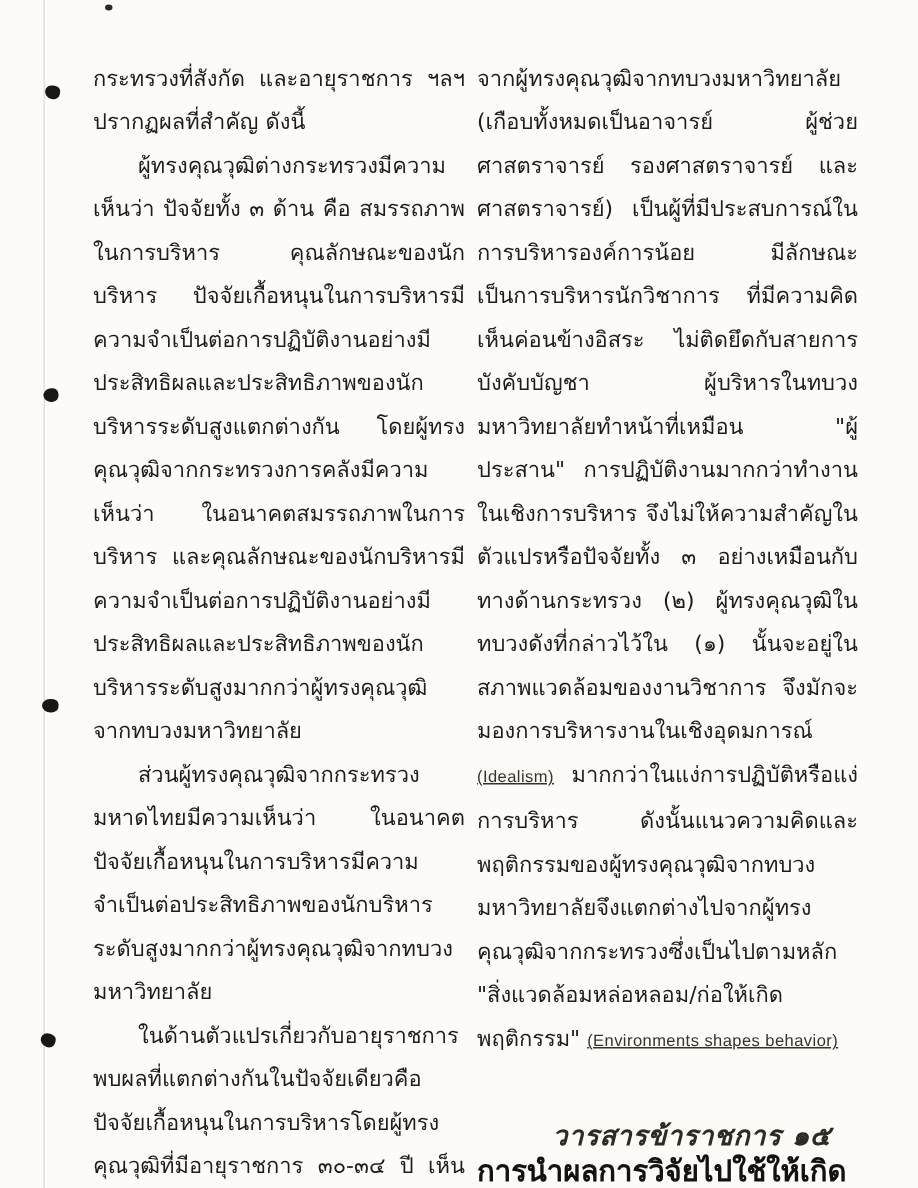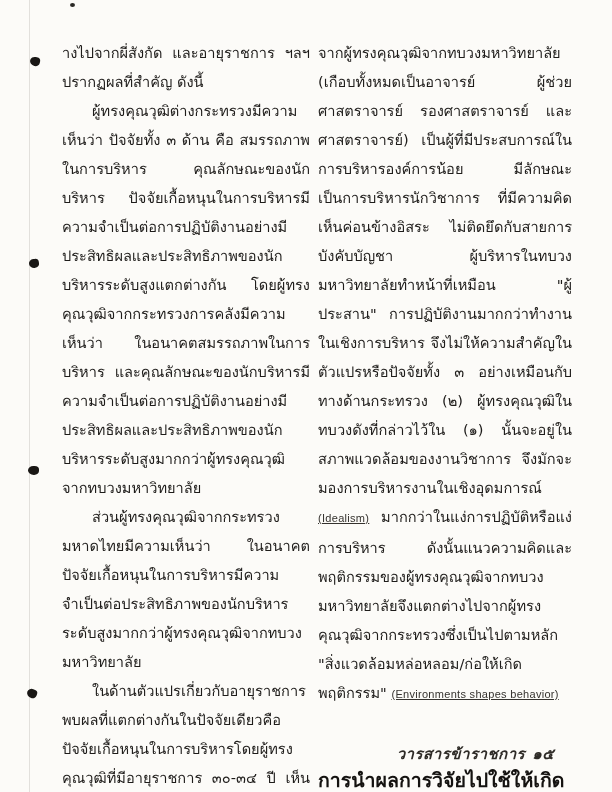--- a/index.html
+++ b/index.html
@@ -76,42 +76,42 @@
     text-align: left;
     text-indent: 0;
     color: #141210;
   }
   .footer {
     position: absolute;
     left: 318px;
     top: 742px;
     width: 236px;
     text-align: right;
-    font-size: 15px;
+    font-size: 18px;
     font-style: italic;
     font-weight: bold;
     color: #2e2b27;
     letter-spacing: 0.5px;
   }
   .footer .pagenum { margin-left: 7px; }
 </style>
 </head>
 <body>
 
 <div class="page">
 
   <div class="edge-line"></div>
   <div class="dot dot1"></div>
   <div class="dot dot2"></div>
   <div class="dot dot3"></div>
   <div class="dot dot4"></div>
   <div class="speck"></div>
 
   <div class="col col-left">
-    <p class="noindent">างไปจากผี่สังกัด และอายุราชการ ฯลฯ ปรากฏผลที่สำคัญ ดังนี้</p>
+    <p class="noindent">กระทรวงที่สังกัด และอายุราชการ ฯลฯ ปรากฏผลที่สำคัญ ดังนี้</p>
     <p>ผู้ทรงคุณวุฒิต่างกระทรวงมีความเห็นว่า ปัจจัยทั้ง ๓ ด้าน คือ สมรรถภาพในการบริหาร คุณลักษณะของนักบริหาร ปัจจัยเกื้อหนุนในการบริหารมีความจำเป็นต่อการปฏิบัติงานอย่างมีประสิทธิผลและประสิทธิภาพของนักบริหารระดับสูงแตกต่างกัน โดยผู้ทรงคุณวุฒิจากกระทรวงการคลังมีความเห็นว่า ในอนาคตสมรรถภาพในการบริหาร และคุณลักษณะของนักบริหารมีความจำเป็นต่อการปฏิบัติงานอย่างมีประสิทธิผลและประสิทธิภาพของนักบริหารระดับสูงมากกว่าผู้ทรงคุณวุฒิจากทบวงมหาวิทยาลัย</p>
     <p>ส่วนผู้ทรงคุณวุฒิจากกระทรวงมหาดไทยมีความเห็นว่า ในอนาคตปัจจัยเกื้อหนุนในการบริหารมีความจำเป็นต่อประสิทธิภาพของนักบริหารระดับสูงมากกว่าผู้ทรงคุณวุฒิจากทบวงมหาวิทยาลัย</p>
     <p>ในด้านตัวแปรเกี่ยวกับอายุราชการพบผลที่แตกต่างกันในปัจจัยเดียวคือ ปัจจัยเกื้อหนุนในการบริหารโดยผู้ทรงคุณวุฒิที่มีอายุราชการ ๓๐-๓๔ ปี เห็นว่า ปัจจัยเกื้อหนุนในการบริหารเป็นสิ่งจำเป็นต่อนักบริหารระดับสูงในอนาคตมากกว่าผู้ทรงคุณวุฒิที่มีอายุราชการ ๓๕ ปีขึ้นไป</p>
 
   </div>
 
   <div class="col col-right">
     <p class="noindent"><span>จากผู้ทรงคุณวุฒิจากทบวงมหาวิทยาลัย (เกือบทั้งหมดเป็นอาจารย์ ผู้ช่วยศาสตราจารย์ รองศาสตราจารย์ และศาสตราจารย์) เป็นผู้ที่มีประสบการณ์ในการบริหารองค์การน้อย มีลักษณะเป็นการบริหารนักวิชาการ ที่มีความคิดเห็นค่อนข้างอิสระ ไม่ติดยึดกับสายการบังคับบัญชา ผู้บริหารในทบวงมหาวิทยาลัยทำหน้าที่เหมือน "ผู้ประสาน" การปฏิบัติงานมากกว่าทำงานในเชิงการบริหาร จึงไม่ให้ความสำคัญในตัวแปรหรือปัจจัยทั้ง ๓ อย่างเหมือนกับทางด้านกระทรวง (๒) ผู้ทรงคุณวุฒิในทบวงดังที่กล่าวไว้ใน (๑) นั้นจะอยู่ในสภาพแวดล้อมของ</span><span class="b">งานวิชาการ</span><span> จึงมักจะมองการบริหารงานในเชิงอุดมการณ์ </span><span class="latin">(Idealism)</span><span> มากกว่าในแง่การปฏิบัติหรือแง่การบริหาร ดังนั้นแนวความคิดและพฤติกรรมของผู้ทรงคุณวุฒิจากทบวงมหาวิทยาลัยจึงแตกต่างไปจากผู้ทรงคุณวุฒิจากกระทรวงซึ่งเป็นไปตามหลัก </span><span class="b">"สิ่งแวดล้อมหล่อหลอม/ก่อให้เกิดพฤติกรรม" </span><span class="latin">(Environments shapes behavior)</span></p>
 
     <h2 class="section-heading"><span>การนำผลการวิจัยไปใช้ให้เกิดผล</span><br></h2>

